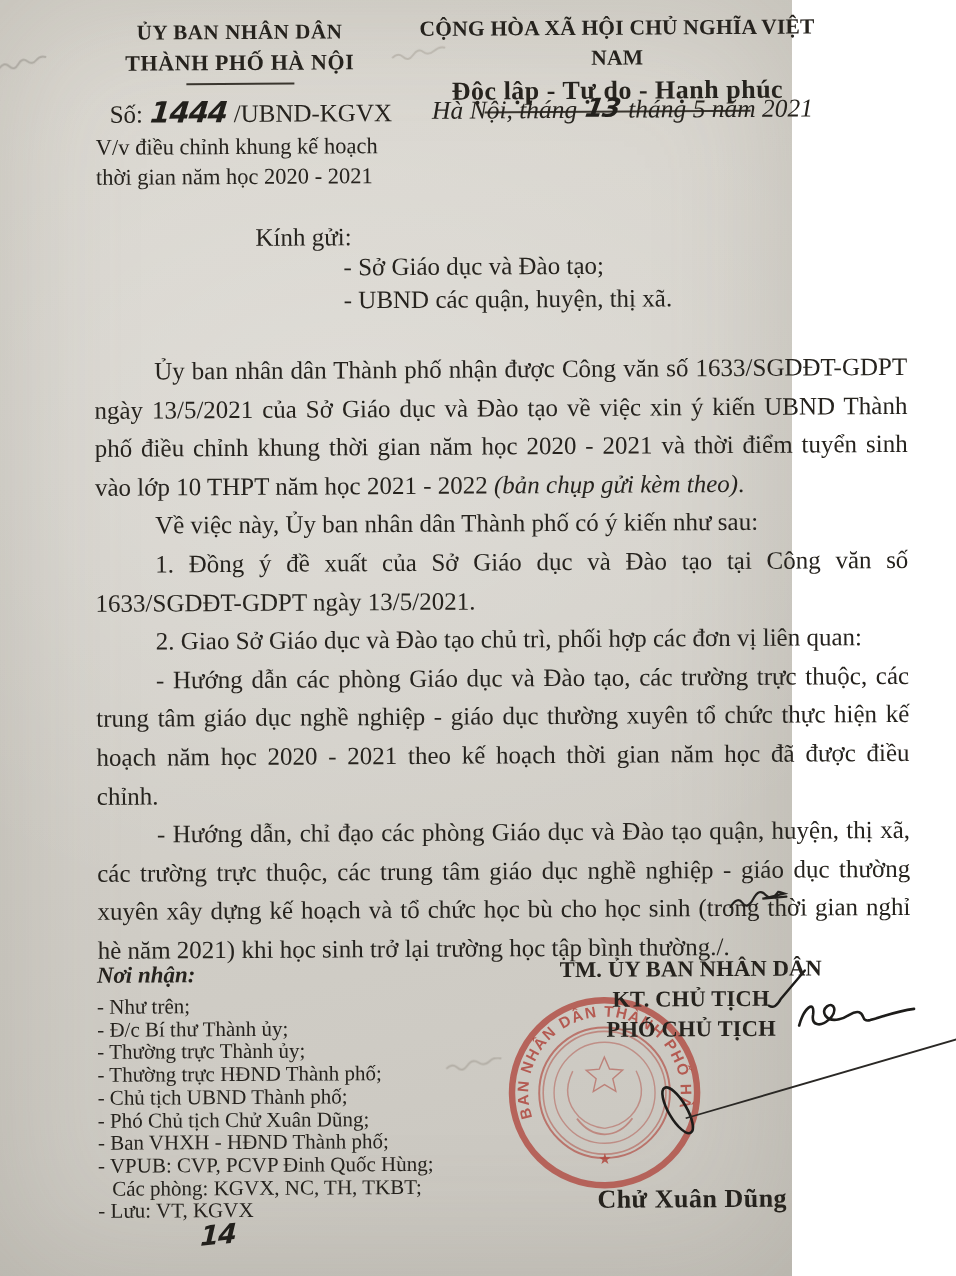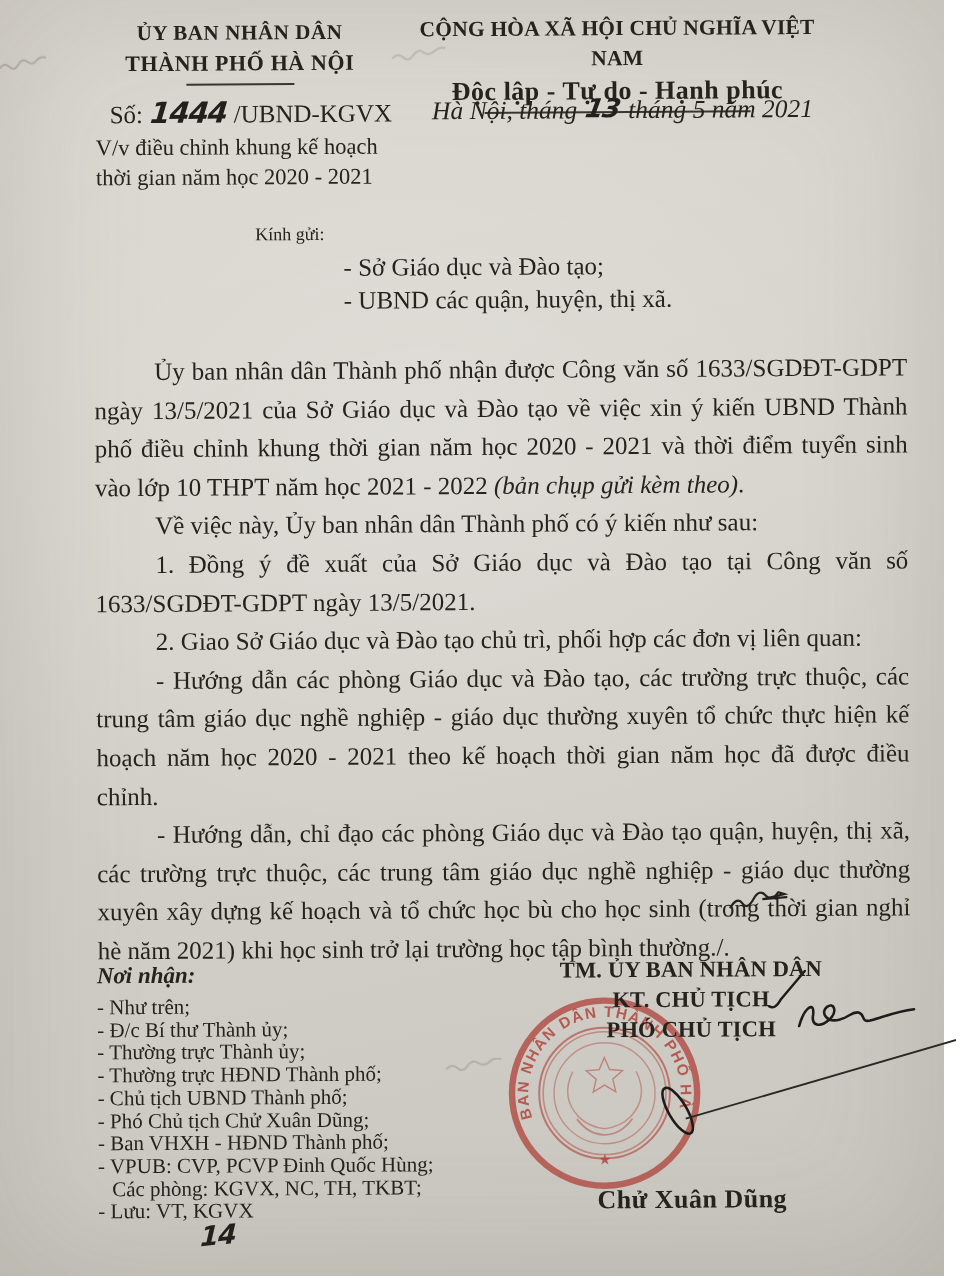--- a/index.html
+++ b/index.html
@@ -4,21 +4,21 @@
 <style>
   * { margin: 0; padding: 0; box-sizing: border-box; }
   html,body { width: 956px; height: 1276px; }
   body {
     font-family: "Liberation Serif", "DejaVu Serif", serif;
     color: #26231e;
     overflow: hidden;
   }
   .sheet {
     position: relative;
-    width: 944px; height: 1276px;
+    width: 792px; height: 1276px;
     background:
       radial-gradient(ellipse 900px 700px at 45% 35%, rgba(255,255,255,0.22), rgba(255,255,255,0) 70%),
       linear-gradient(168deg, #dbd8d1 0%, #d5d2cb 40%, #cecbc4 78%, #c9c6bf 100%);
     box-shadow: inset 0 0 140px rgba(110,104,92,0.22);
   }
   .tilt { position:absolute; inset:0; transform: rotate(-0.35deg); transform-origin: 50% 40%; }
   .abs { position: absolute; }
   .center { text-align: center; }
   .i { font-style: italic; }
 
@@ -41,21 +41,21 @@
     display: inline-block;
     transform: skewX(-6deg);
   }
   .doc-no .hand { font-size: 29px; margin: 0 6px 0 8px; }
 
   .place-date { left: 420px; top: 95px; width: 410px; font-size: 25.5px; font-style: italic; white-space: nowrap; }
   .place-date .hand { font-size: 26px; margin: 0 2px; transform: skewX(-10deg) translateY(-1px); }
 
   .subject { left: 98px; top: 131px; width: 330px; font-size: 22.5px; line-height: 29.5px; }
 
-  .salutation { left: 257px; top: 223px; font-size: 18px; }
+  .salutation { left: 257px; top: 223px; font-size: 25px; }
   .recipients { left: 345px; top: 250px; font-size: 25px; line-height: 33px; }
 
   .body-text { left: 95px; top: 351px; width: 813px; font-size: 25px; line-height: 38.6px; text-align: justify; }
   .body-text p { text-indent: 60px; margin: 0; }
 
   .noi-nhan { left: 94px; top: 961px; width: 360px; }
   .noi-nhan .nn-label { font-size: 23px; font-weight: bold; font-style: italic; margin-bottom: 7px; }
   .noi-nhan .nn-item { font-size: 21px; line-height: 22.7px; }
   .noi-nhan .nn-indent { padding-left: 14px; }
 

